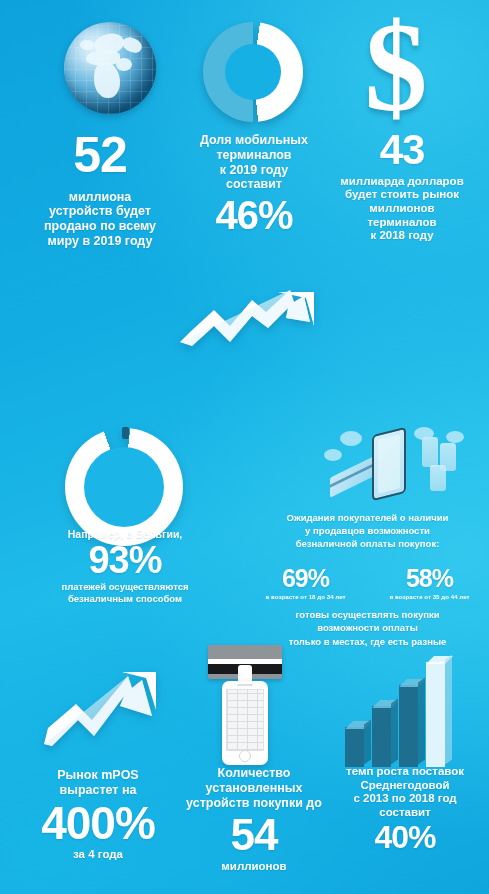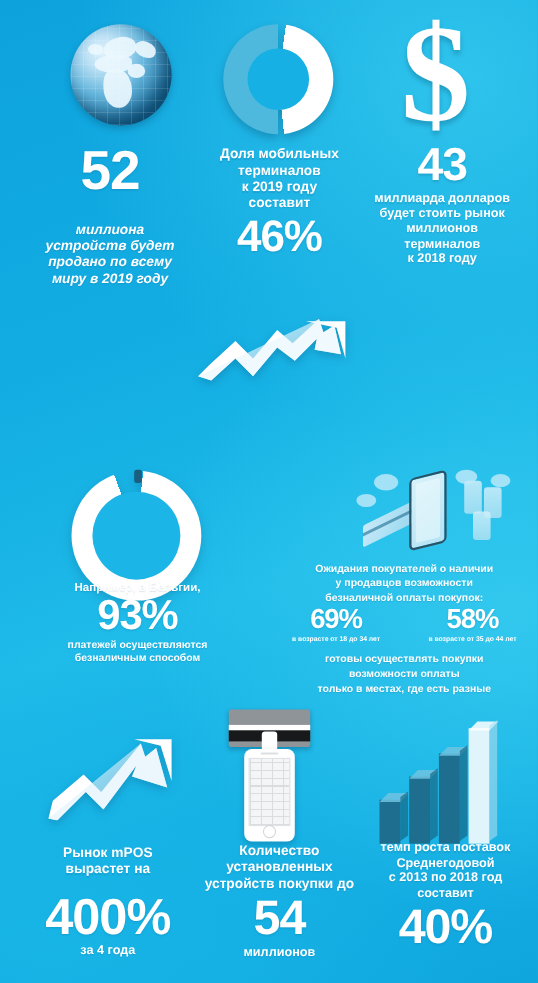--- a/index.html
+++ b/index.html
@@ -180,21 +180,21 @@
 
   
   .n52 { font-size:50px; }
   .n43 { font-size:42px; }
   .n46 { font-size:40px; }
   .n988 { font-size:46px; }
   .n93 { font-size:38px; }
   .n69, .n58 { font-size:25px; }
   .n400 { font-size:46px; }
   .n54 { font-size:44px; }
-  .n40 { font-size:44px; }
+  .n40 { font-size:32px; }
   .t13 { font-size:12.5px; }
   .t12 { font-size:11.5px; }
   .t11 { font-size:10.5px; }
   .t10 { font-size:9.5px; }
   .t7  { font-size:6.2px; font-weight:bold; letter-spacing:0; }
   .mlrd { font-size:13.5px; letter-spacing:.5px; }
 </style>
 </head>
 <body>
 
@@ -211,21 +211,21 @@
         <div class="land l6"></div>
       <div class="grid"></div>
     </div>
 
     <div class="donut46"></div>
 
     <div class="dollar">$</div>
 
     <div class="col" style="left:10px; top:132px; width:180px;">
       <div class="big n52">52</div>
-      <div class="cap t13" style="margin-top:22px;font-style:italic;">
+      <div class="cap t13" style="margin-top:10px;">
         <div>миллиона</div>
         <div>устройств будет</div>
         <div>продано по всему</div>
         <div>миру в 2019 году</div>
       </div>
     </div>
 
     <div class="col" style="left:175px; top:133px; width:158px;">
       <div class="cap t13">
         <div>Доля мобильных</div>
@@ -286,21 +286,21 @@
         <div class="scr"></div>
       </div>
   </div>
 
   <div class="center" style="position:absolute; left:250px; top:512px; width:235px;">
     <div class="cap t10" style="line-height:1.35;">
       <div>Ожидания покупателей о наличии</div>
       <div>у продавцов возможности</div>
       <div>безналичной оплаты покупок:</div>
     </div>
-    <div style="display:flex; justify-content:center; gap:24px; margin-top:2px;">
+    <div style="display:flex; justify-content:center; gap:24px; margin-top:17px;">
       <div style="width:100px;">
         <div class="big n69">69%</div>
         <div class="t7" style="margin-top:2px;">в возрасте от 18 до 34 лет</div>
       </div>
       <div style="width:100px;">
         <div class="big n58">58%</div>
         <div class="t7" style="margin-top:2px;">в возрасте от 35 до 44 лет</div>
       </div>
     </div>
     <div class="cap t10" style="margin-top:8px; line-height:1.4;">
@@ -316,21 +316,21 @@
       <polygon points="2,86 6,70 34,46 50,62 86,18 90,30 100,22 110,58 78,48 82,38 52,78 36,62 10,88" fill="#ffffff"></polygon>
       <polygon points="80,14 114,14 114,52 104,20" fill="#ffffff"></polygon>
       <polygon points="2,86 10,88 36,62 52,78 82,38 78,48 110,58 100,22 90,30 86,18" fill="#ddf2fc" opacity=".6"></polygon>
     </svg>
 
     <div class="center" style="position:absolute; left:8px; top:138px; width:180px;">
       <div class="cap t13">
         <div>Рынок mPOS</div>
         <div>вырастет на</div>
       </div>
-      <div class="big n400" style="margin-top:14px;">400%</div>
+      <div class="big n400" style="margin-top:4px;">400%</div>
       <div class="cap t12" style="margin-top:3px;">за 4 года</div>
     </div>
 
     <div class="center" style="position:absolute; left:170px; top:136px; width:168px;">
       <div class="cap t13">
         <div>Количество</div>
         <div>установленных</div>
         <div>устройств покупки до</div>
       </div>
       <div class="big n54" style="margin-top:4px;">54</div>

